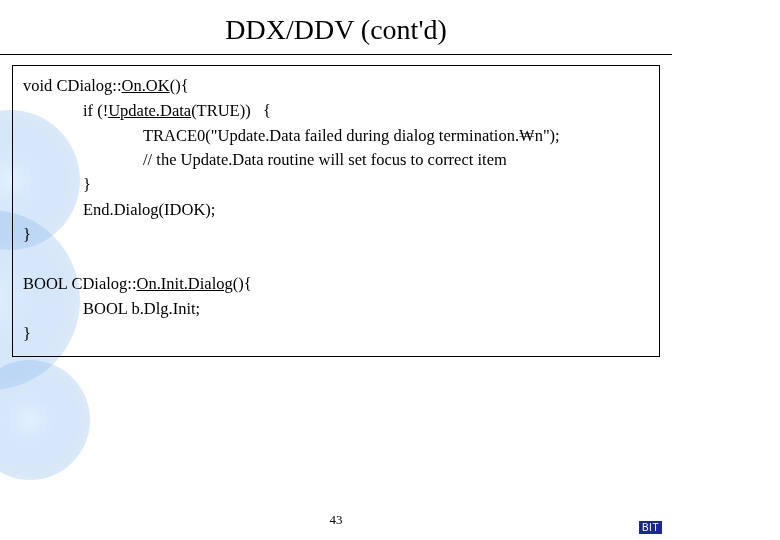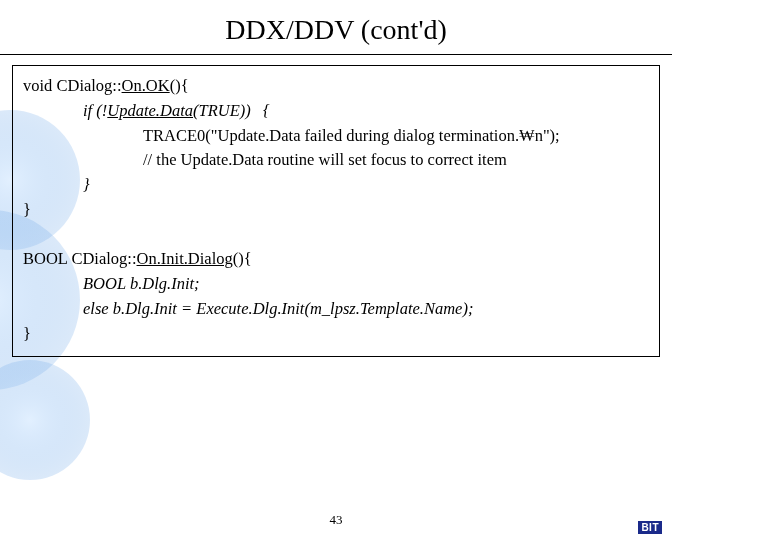--- a/index.html
+++ b/index.html
@@ -34,39 +34,39 @@
   }
   .codebox {
     margin: 6px 12px 0 12px;
     border: 1px solid #000;
     padding: 8px 10px 10px 10px;
     font-size: 16.5px;
     line-height: 1.5;
     color: #000;
     background: transparent;
   }
-  .ind1 { padding-left: 60px; font-style: italic; }
+  .ind1 { padding-left: 60px; }
   .ind2 { padding-left: 120px; }
   .u { text-decoration: underline; }
   .footer {
     position: absolute;
     left: 0; right: 0; bottom: 6px;
     height: 22px;
   }
   .pagenum {
     position: absolute;
     left: 50%; transform: translateX(-50%);
     font-size: 13px; color: #000;
   }
   .brand {
     position: absolute;
     right: 10px; bottom: 0;
     font-size: 15px;
     color: #1a2a8a;
-    font-weight: bold;
+    font-weight: normal;
     display: flex; align-items: center; gap: 4px;
   }
   .brand-badge {
     display: inline-block;
     background: #1a2a8a;
     color: #fff;
     font-size: 10px;
     padding: 1px 3px;
     font-family: sans-serif;
     letter-spacing: 0.5px;
@@ -91,25 +91,25 @@
 
   <div class="title">DDX/DDV (cont'd)</div>
   <hr class="hr">
 
   <div class="codebox">
     <div><span>void CDialog::</span><span class="u">On.OK</span><span>(){</span></div>
     <div class="ind1"><span>if (!</span><span class="u">Update.Data</span><span>(TRUE))&nbsp;&nbsp;&nbsp;{</span></div>
     <div class="ind2">TRACE0("Update.Data failed during dialog termination.₩n");</div>
     <div class="ind2">// the Update.Data routine will set focus to correct item</div>
     <div class="ind1">}</div>
+    <div class="ind1">End.Dialog(IDOK);</div>
     <div>}</div>
     <div>&nbsp;</div>
     <div><span>BOOL CDialog::</span><span class="u">On.Init.Dialog</span><span>(){</span></div>
     <div class="ind1">BOOL b.Dlg.Init;</div>
-    <div class="ind1">else b.Dlg.Init = Execute.Dlg.Init(m_lpsz.Template.Name);</div>
     <div>}</div>
   </div>
 
   <div class="footer">
     <div class="pagenum">43</div>
     <div class="brand">
       <span class="brand-badge">BIT</span>
     </div>
   </div>
 

